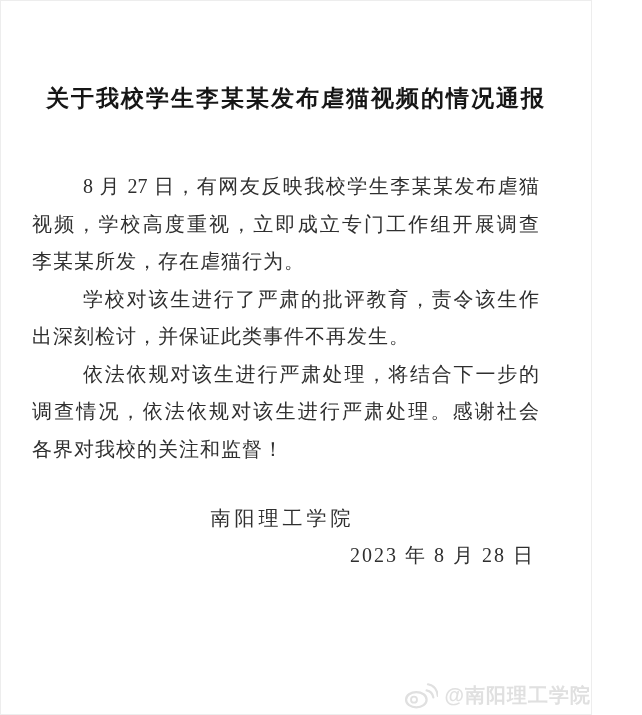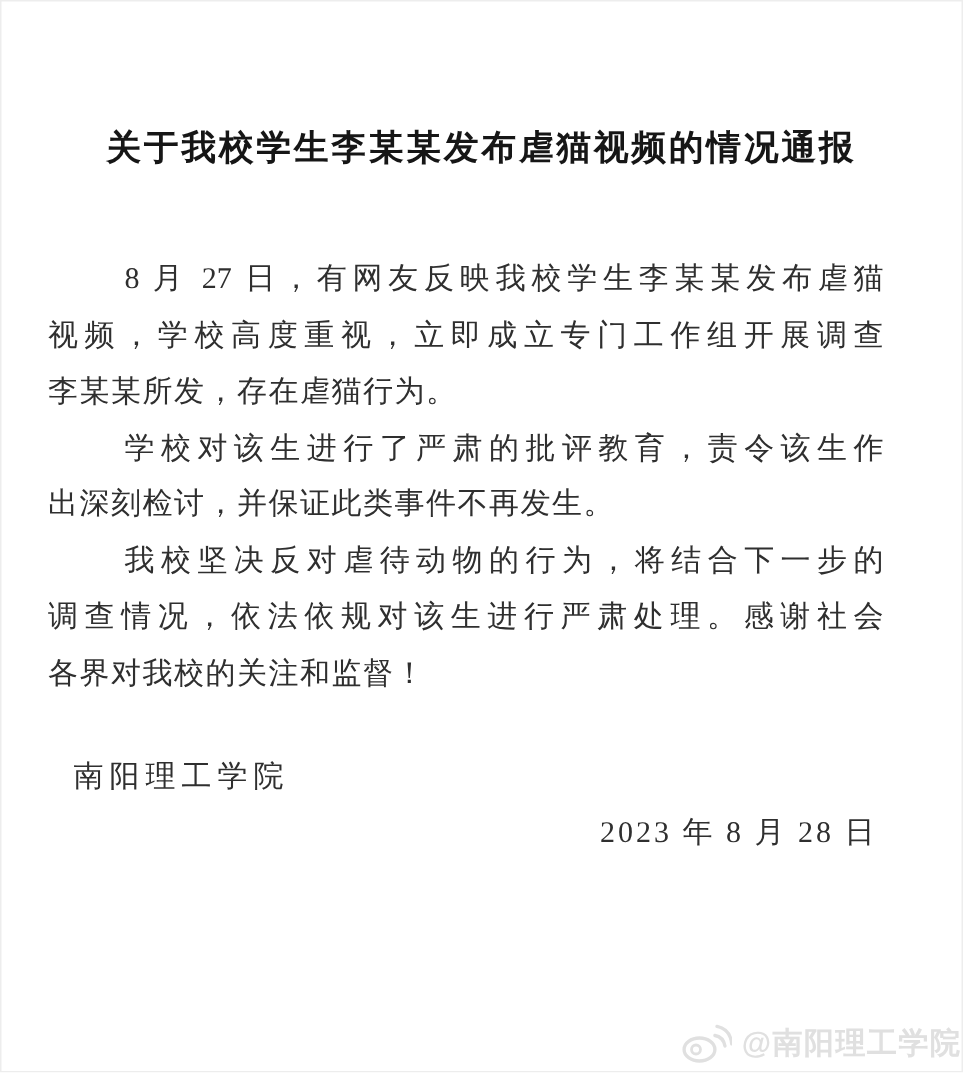--- a/index.html
+++ b/index.html
@@ -2,21 +2,21 @@
 <html><head>
 <meta charset="utf-8">
 <style>
   html, body {
     margin: 0;
     padding: 0;
     background: #ffffff;
   }
   .page {
     position: relative;
-    width: 642px;
+    width: 592px;
     height: 715px;
     box-sizing: border-box;
     background: #ffffff;
     border: 1px solid #ededed;
     overflow: hidden;
     font-family: "Liberation Serif", "DejaVu Serif", serif;
     color: #2f2f2f;
   }
   .title {
     margin-top: 82px;
@@ -40,21 +40,21 @@
     white-space: nowrap;
   }
   .line.first { padding-left: 51px; }
   .line.last {
     text-align-last: left;
     letter-spacing: 1px;
     white-space: normal;
   }
   .signature { margin-top: 36px; }
   .sig-org {
-    text-align: left;
+    text-align: center;
     padding-right: 75px;
     font-size: 20px;
     letter-spacing: 4px;
     line-height: 28px;
     margin-left: 48px;
   }
   .sig-date {
     margin-top: 9px;
     text-align: right;
     padding-right: 56px;
@@ -87,21 +87,21 @@
 
   <div class="body-text">
 
     <div class="line first">8 月 27 日，有网友反映我校学生李某某发布虐猫</div>
     <div class="line">视频，学校高度重视，立即成立专门工作组开展调查</div>
     <div class="line last">李某某所发，存在虐猫行为。</div>
 
     <div class="line first">学校对该生进行了严肃的批评教育，责令该生作</div>
     <div class="line last">出深刻检讨，并保证此类事件不再发生。</div>
 
-    <div class="line first">我校坚决反对虐待动物的行为，将结合下一步的</div>
+    <div class="line first">依法依规对该生进行严肃处理，将结合下一步的</div>
     <div class="line">调查情况，依法依规对该生进行严肃处理。感谢社会</div>
     <div class="line last">各界对我校的关注和监督！</div>
   </div>
 
   <div class="signature">
     <div class="sig-org">南阳理工学院</div>
     <div class="sig-date">2023 年 8 月 28 日</div>
   </div>
 
   <div class="watermark">

